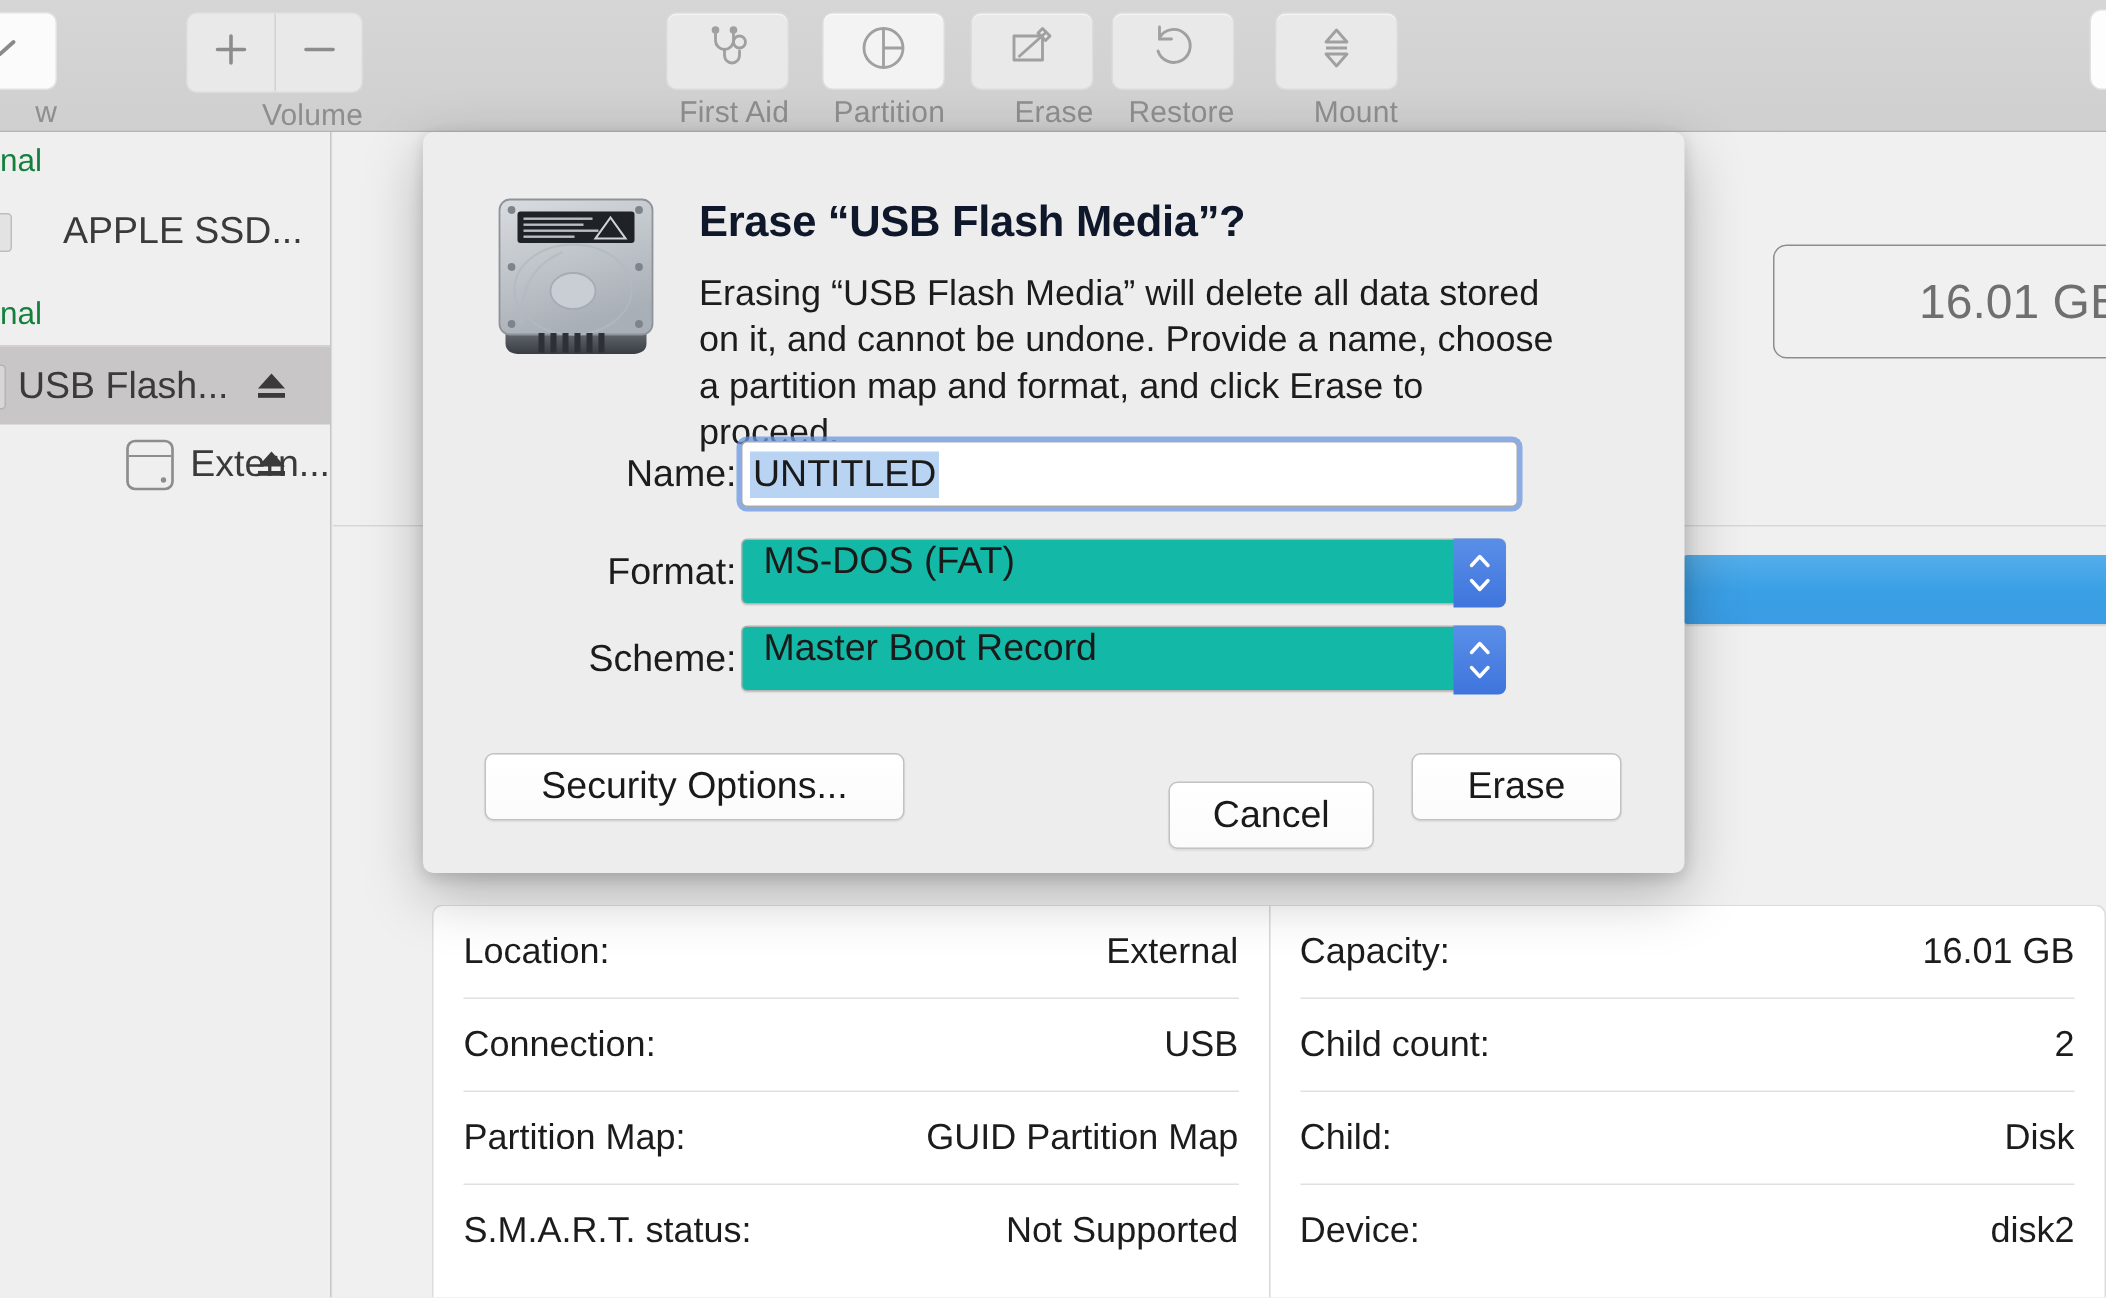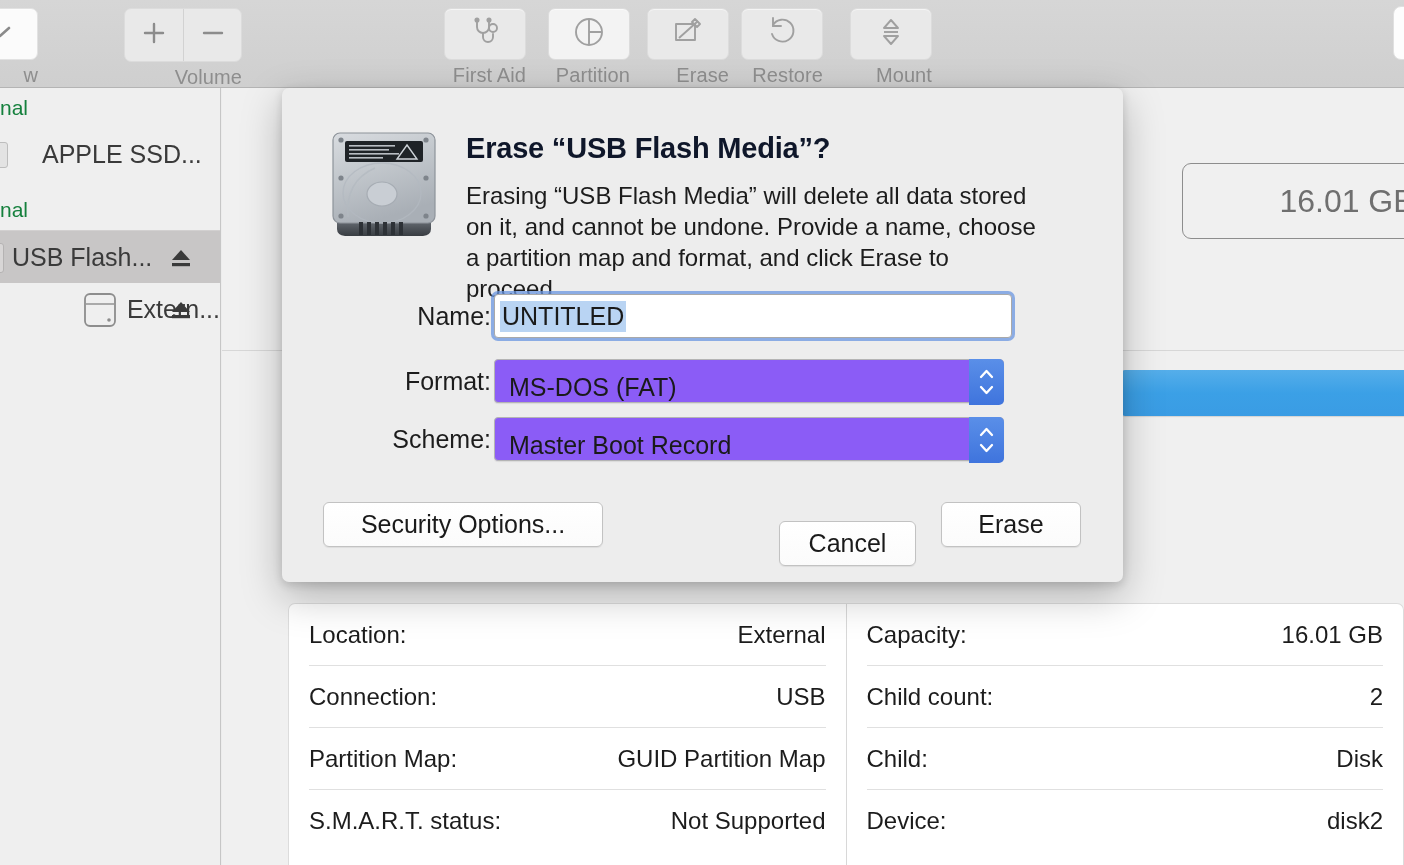--- a/index.html
+++ b/index.html
@@ -127,22 +127,22 @@
     border: 1px solid #a9a9a9; border-radius: 4px;
     display: flex; align-items: center; padding: 0 5px;
     box-shadow: 0 0 0 3px rgba(106,150,224,0.75);
   }
   .sel-text {
     font-size: 25px; color: #1a1a1a;
     background: #b9d4f3; padding: 1px 2px;
   }
   .popup {
     width: 510px; height: 44px; position: relative;
-    background: #8b5cf6; border: 1px solid #b4b4b4; border-radius: 4px;
-    display: flex; align-items: flex-end; padding-left: 14px;
+    background: #14b8a6; border: 1px solid #b4b4b4; border-radius: 4px;
+    display: flex; align-items: flex-start; padding-left: 14px;
     font-size: 25px; color: #1a1a1a;
     box-shadow: 0 1px 1px rgba(0,0,0,0.08);
   }
   .stepper {
     position: absolute; right: -1px; top: -1px; width: 35px; height: 46px;
     background: linear-gradient(to bottom, #5a8fe8 0%, #3f74dd 100%);
     border-radius: 0 5px 5px 0;
     display: flex; flex-direction: column;
     align-items: center; justify-content: center; gap: 4px;
   }

